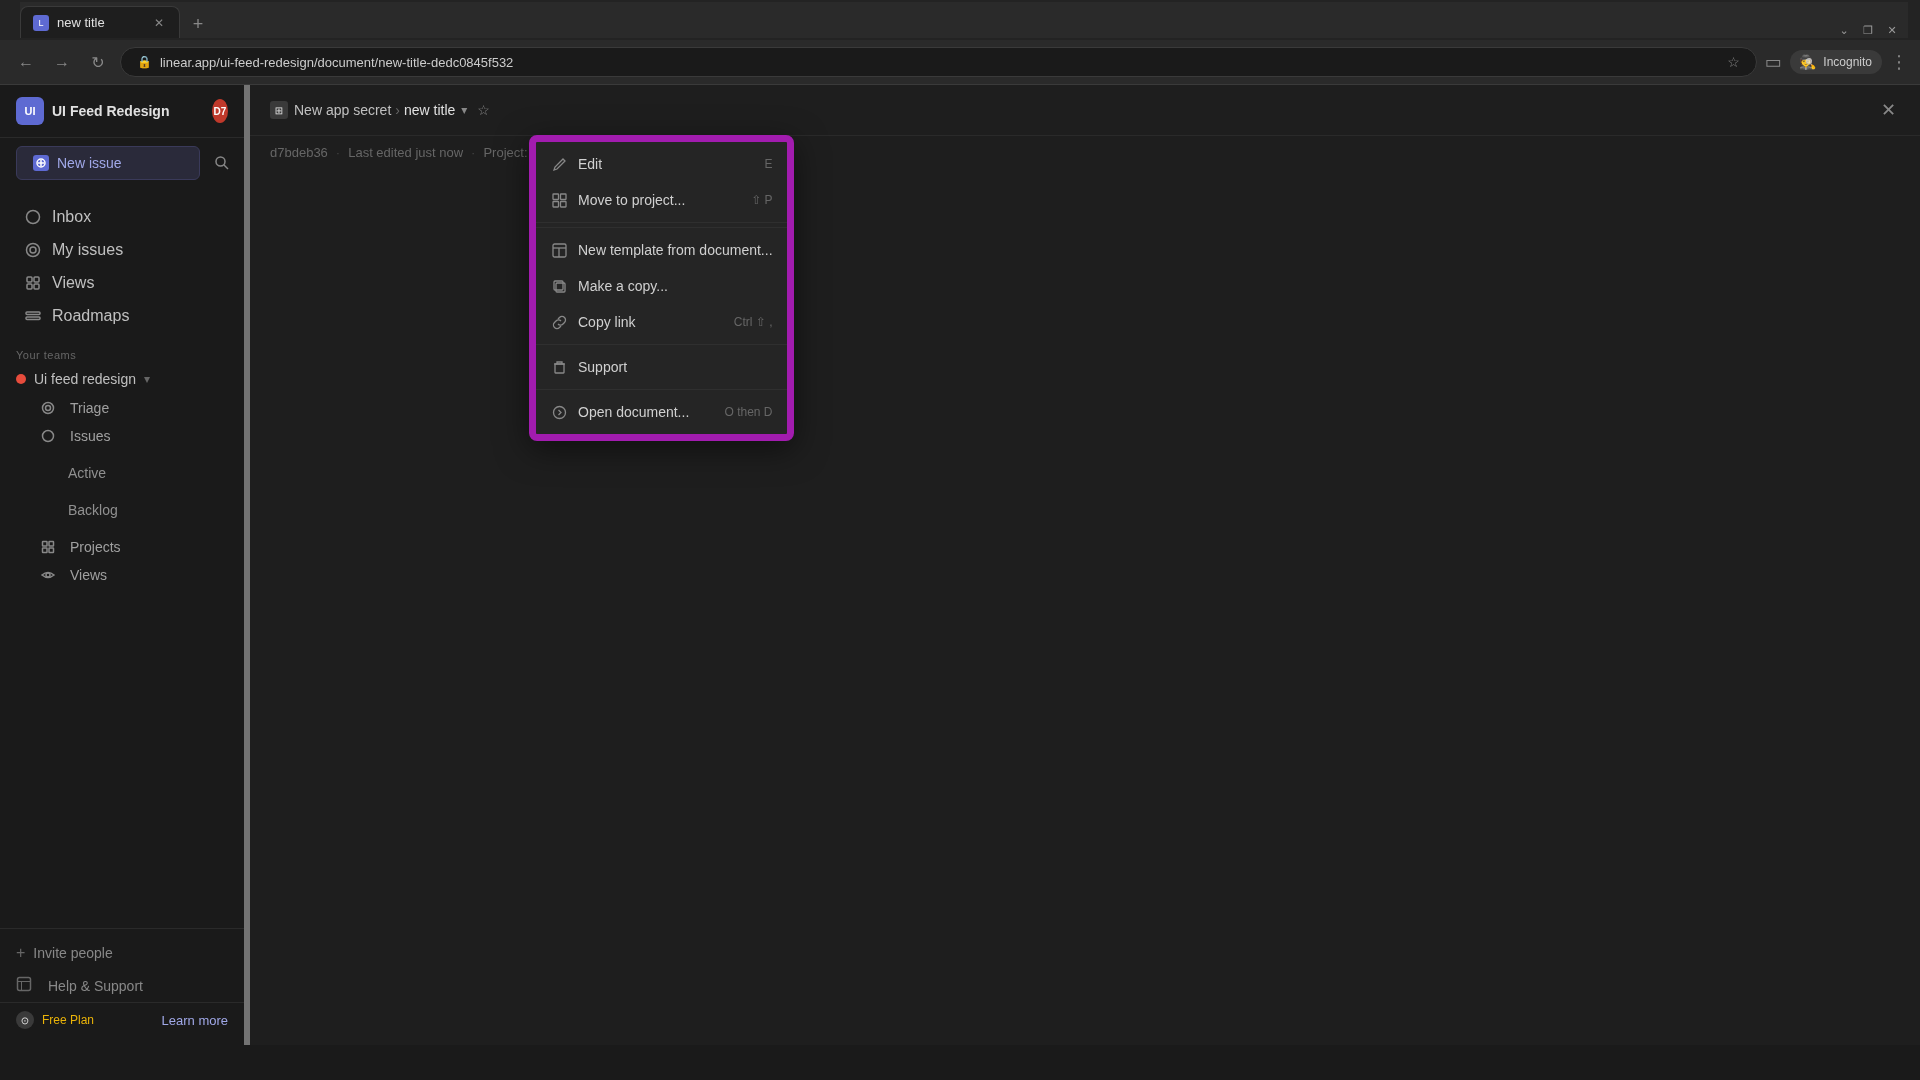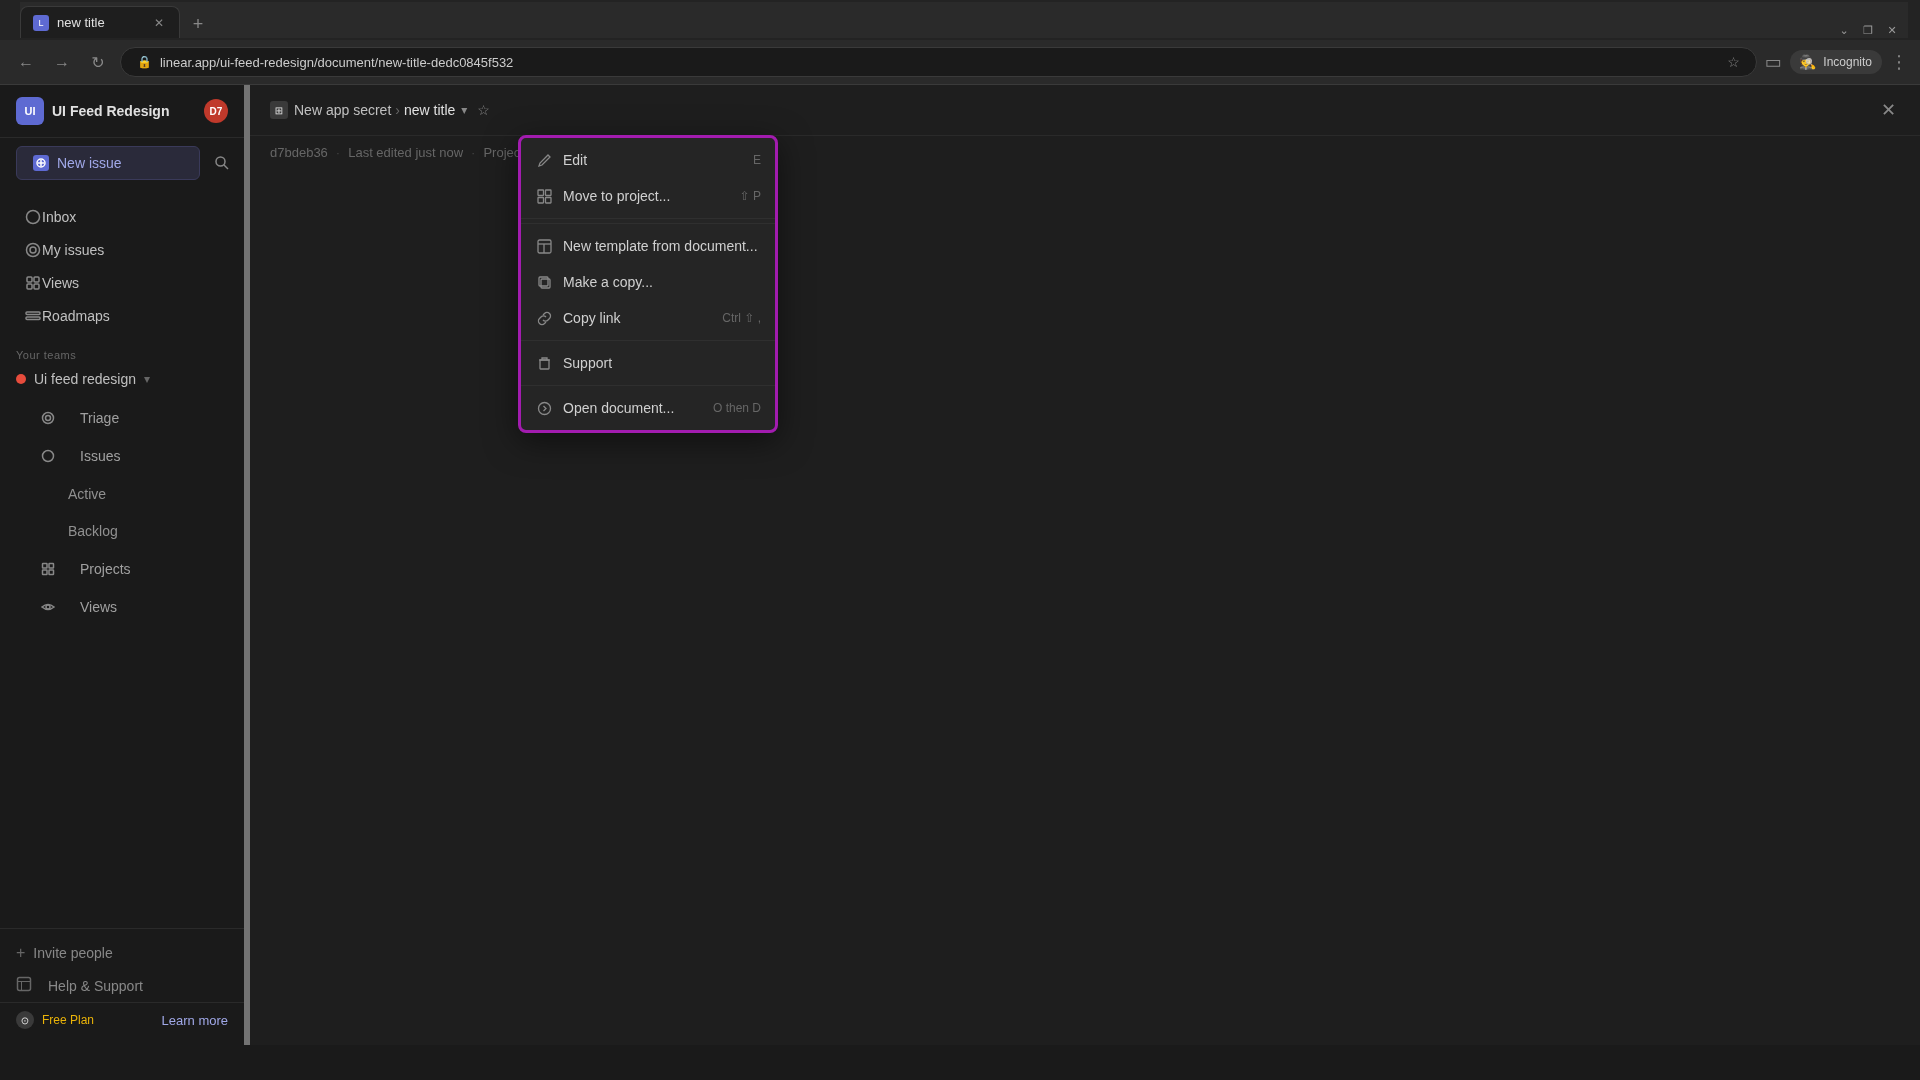--- a/index.html
+++ b/index.html
@@ -197,21 +197,21 @@
       font-size: 11px;
       font-weight: 700;
       color: white;
     }
     .workspace-name {
       font-size: 14px;
       font-weight: 600;
       color: #e0e0e0;
     }
     .user-badge {
-      width: 24px;
+      width: 16px;
       height: 24px;
       background: #c0392b;
       border-radius: 50%;
       display: flex;
       align-items: center;
       justify-content: center;
       font-size: 10px;
       font-weight: 700;
       color: white;
     }
@@ -254,26 +254,27 @@
       align-items: center;
       justify-content: space-between;
       padding: 0 8px 8px;
     }
     .sidebar-nav {
       padding: 4px 0;
     }
     .nav-item {
       display: flex;
       align-items: center;
+      gap: 10px;
       padding: 7px 16px;
       cursor: pointer;
       border-radius: 4px;
       margin: 1px 8px;
       color: #c0c0c0;
-      font-size: 14px;
+      font-size: 16px;
     }
     .nav-item .nav-icon {
       width: 18px;
       height: 18px;
       display: flex;
       align-items: center;
       justify-content: center;
       font-size: 14px;
       flex-shrink: 0;
     }
@@ -303,27 +304,27 @@
       color: #c0c0c0;
       font-weight: 500;
     }
     .team-chevron { color: #666; font-size: 12px; }
     .team-subnav {
       padding-left: 16px;
     }
     .subnav-item {
       display: flex;
       align-items: center;
-      gap: 24px;
+      gap: 14px;
       padding: 5px 16px;
       cursor: pointer;
       color: #a0a0a0;
       font-size: 14px;
       border-radius: 4px;
-      margin: 12px 8px;
+      margin: 2px 8px;
     }
     .subnav-icon {
       width: 16px;
       height: 16px;
       display: flex;
       align-items: center;
       justify-content: center;
       font-size: 12px;
     }
     .sub-subnav-item {
@@ -455,23 +456,23 @@
       border-radius: 3px;
       display: flex;
       align-items: center;
       justify-content: center;
       font-size: 9px;
     }
     .doc-meta-project-name { color: #c0c0c0; }
     .dropdown-menu {
       position: absolute;
       top: 50px;
-      left: 268px;
+      left: 279px;
       background: #252525;
-      border: 3px solid #a21caf;
+      border: 7px solid #a21caf;
       border-radius: 8px;
       min-width: 260px;
       box-shadow: 0 8px 32px rgba(0,0,0,0.5);
       z-index: 200;
       padding: 4px 0;
     }
     .menu-item {
       display: flex;
       align-items: center;
       justify-content: space-between;

